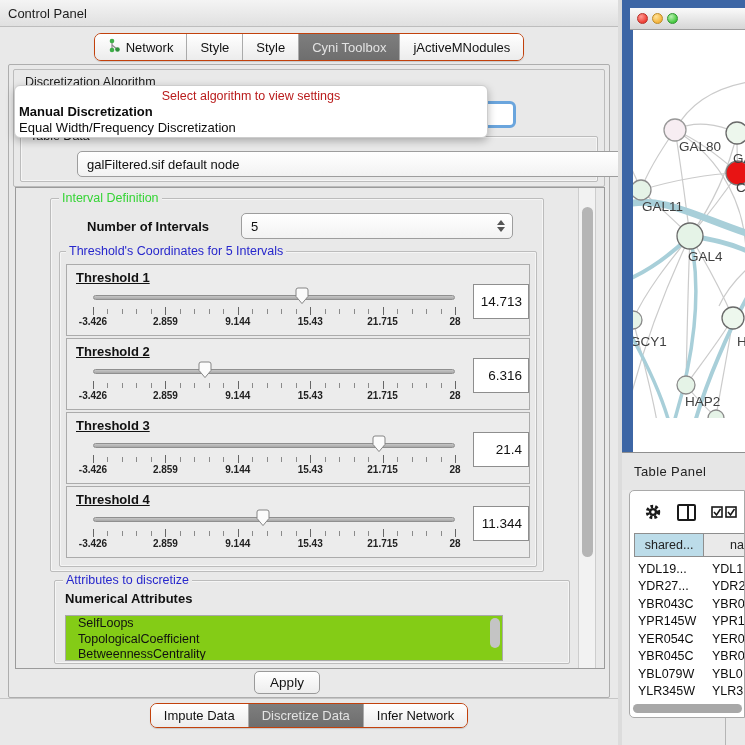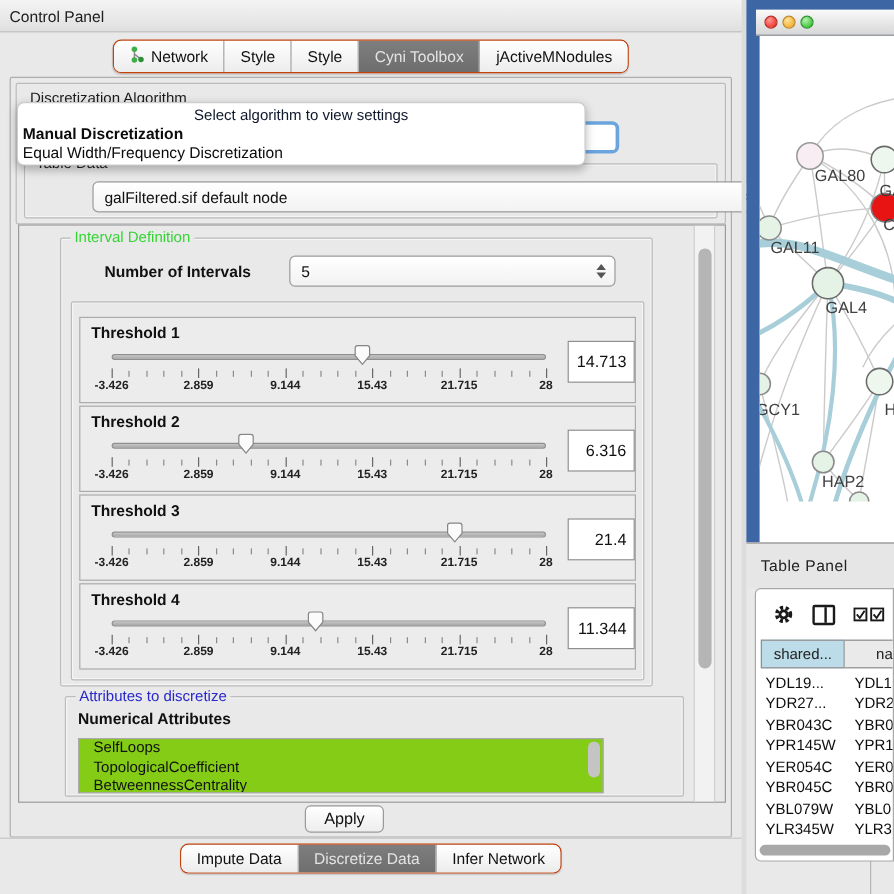--- a/index.html
+++ b/index.html
@@ -40,37 +40,37 @@
   .combo { position:absolute; background:linear-gradient(#ffffff,#f2f2f2); border:1px solid #9d9d9d; border-radius:5px; display:flex; align-items:center; }
   .combo-text { flex:1; font-size:13px; color:#111; padding-left:9px; white-space:nowrap; overflow:hidden; }
   .spinner { width:18px; display:flex; flex-direction:column; align-items:center; gap:2px; padding-right:4px; }
   .spinner i { display:block; width:0; height:0; border-left:4px solid transparent; border-right:4px solid transparent; }
   .spinner .up { border-bottom:5px solid #555; }
   .spinner .dn { border-top:5px solid #555; }
   .td-combo { left:8px; top:14px; width:560px; height:26px;margin-left:48px; }
 
   
   .popup { position:absolute; left:5px; top:20px; width:474px; height:53px; background:#fff; border:1px solid #cdcdcd; border-radius:6px; box-shadow:0 3px 8px rgba(0,0,0,.28); z-index:50; overflow:hidden; }
-  .popup-ph { font-size:12.5px; color:#0f172a; text-align:center; padding-top:3px; height:17px; }
+  .popup-ph { font-size:12.5px; color:#b91c1c; text-align:center; padding-top:3px; height:17px; }
   .popup-item { font-size:13px; color:#0c0c0c; padding:1px 0 1px 4px; height:16px; line-height:15px; }
   .popup-item.bold { font-weight:bold; }
 
   
   .scroll-panel { position:absolute; left:6px; top:122px; width:590px; height:482px; border:1px solid #9b9b9b; background:#e9e9e9; overflow:hidden; }
   .v-sb-track { position:absolute; top:0; right:8px; width:18px; height:480px; background:#f2f2f2; border-left:1px solid #cdcdcd; border-right:1px solid #cdcdcd; }
   .v-sb-thumb { position:absolute; left:3px; top:19px; width:11px; height:350px; background:#b5b5b5; border-radius:6px; }
 
   .interval-group { left:34px; top:10px; width:494px; height:374px; }
   .noi-label { position:absolute; left:36px; top:20px; font-size:13px; font-weight:bold; color:#111; }
   .noi-combo { left:190px; top:14px; width:272px; height:26px; }
   .thresholds-group { left:8px; top:52px; width:478px; height:316px; }
   #threshold-stack { position:absolute; left:6px; top:12px; right:6px; }
 
   .th-panel { position:relative; height:72px; margin-bottom:2px; border:1px solid #ababab; background:#ececec; }
-  .th-label { position:absolute; left:9px; top:5px; font-size:13px; font-weight:bold; color:#111; }
+  .th-label { position:absolute; left:9px; top:5px; font-size:13px; font-weight:bold; color:#111;text-decoration:underline; }
   .th-track { position:absolute; left:26px; top:30px; width:362px; height:5px; border-radius:3px; background:linear-gradient(#c6c6c6,#a8a8a8); border:1px solid #8f8f8f; }
   .th-handle { position:absolute; top:22px; width:16px; height:18px; }
   .th-tick { position:absolute; width:1px; background:#8a8a8a; }
   .th-tick.major { background:#666; }
   .th-ticklabel { position:absolute; top:51px; transform:translateX(-50%); font-size:10px; font-weight:bold; color:#222; white-space:nowrap; }
   .th-value { position:absolute; left:406px; top:19px; width:56px; height:35px; background:#fff; border:1px solid #8e8e8e; font-size:13.5px; color:#111; text-align:right; padding-right:6px; line-height:33px; }
 
   .attributes-group { left:38px; top:392px; width:516px; height:84px; }
   .attr-title { position:absolute; left:10px; top:10px; font-size:13px; font-weight:bold; color:#111; }
   .attr-list { position:absolute; left:10px; top:34px; width:438px; height:46px; background:#84cc16; border:1px solid #a9a9a9; overflow:hidden; }
@@ -178,20 +178,21 @@
           <span class="grp-label green" style="left:8px; top:-7px;">Interval Definition</span>
           <span class="noi-label">Number of Intervals</span>
           <div class="combo noi-combo">
             <span class="combo-text">5</span>
             <span class="spinner">
                 <i class="up"></i>
                 <i class="dn"></i>
               </span>
           </div>
           <div class="group thresholds-group">
+            <span class="grp-label blue" style="left:6px; top:-7px;">Threshold's Coordinates for 5 Intervals</span>
             <div id="threshold-stack">
                 <div class="th-panel">
                   <div class="th-label">Threshold 1</div>
                   <div class="th-track"></div>
                   <div class="th-handle" style="left: 226.945px;"><svg width="16" height="18" viewBox="0 0 16 18">
                       <path d="M2 3 Q2 1 4 1 H12 Q14 1 14 3 V9.4 L8 16.6 L2 9.4 Z" fill="#fbfbfb" stroke="#858585" stroke-width="1"></path>
                     </svg></div>
                   <div class="th-tick major" style="left: 26px; top: 42px; height: 8px;"></div>
                   <div class="th-tick" style="left: 40.48px; top: 44px; height: 5px;"></div>
                   <div class="th-tick" style="left: 54.96px; top: 44px; height: 5px;"></div>

